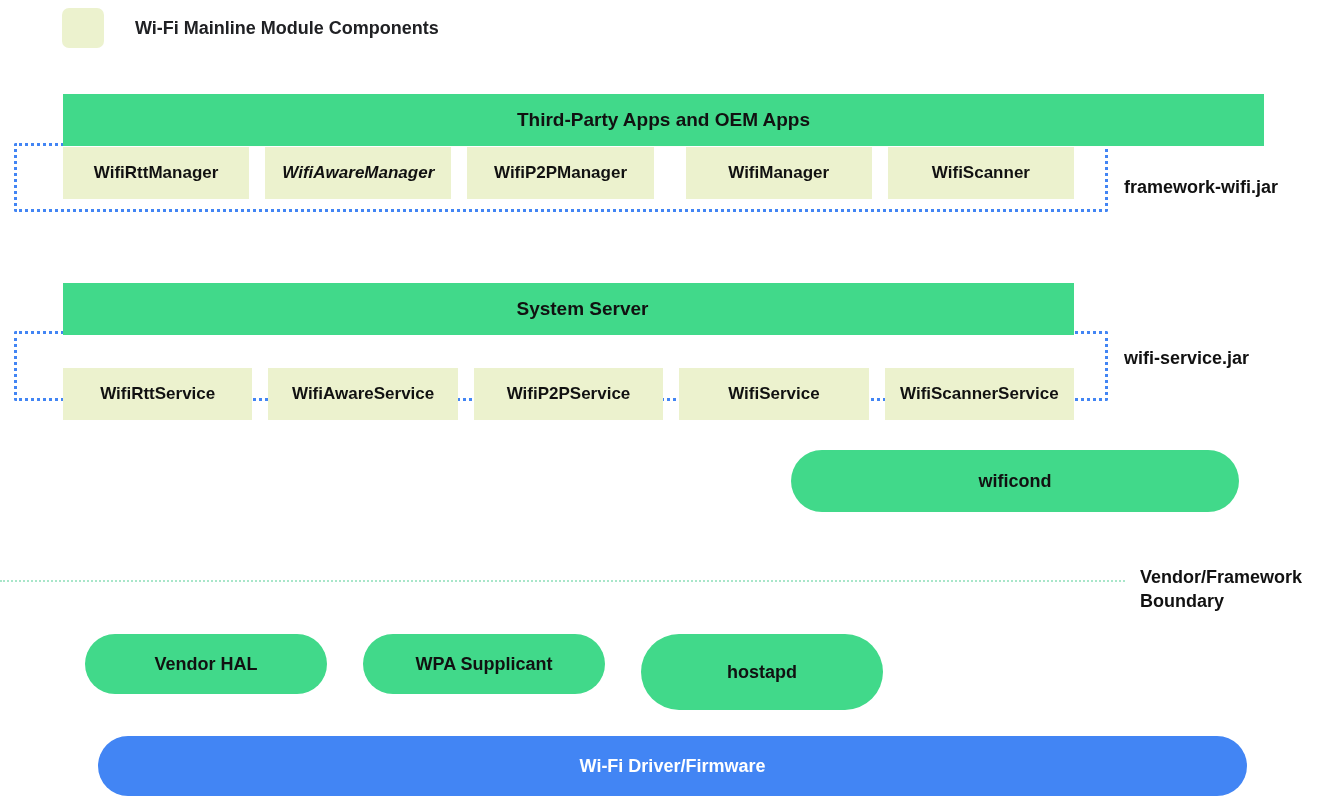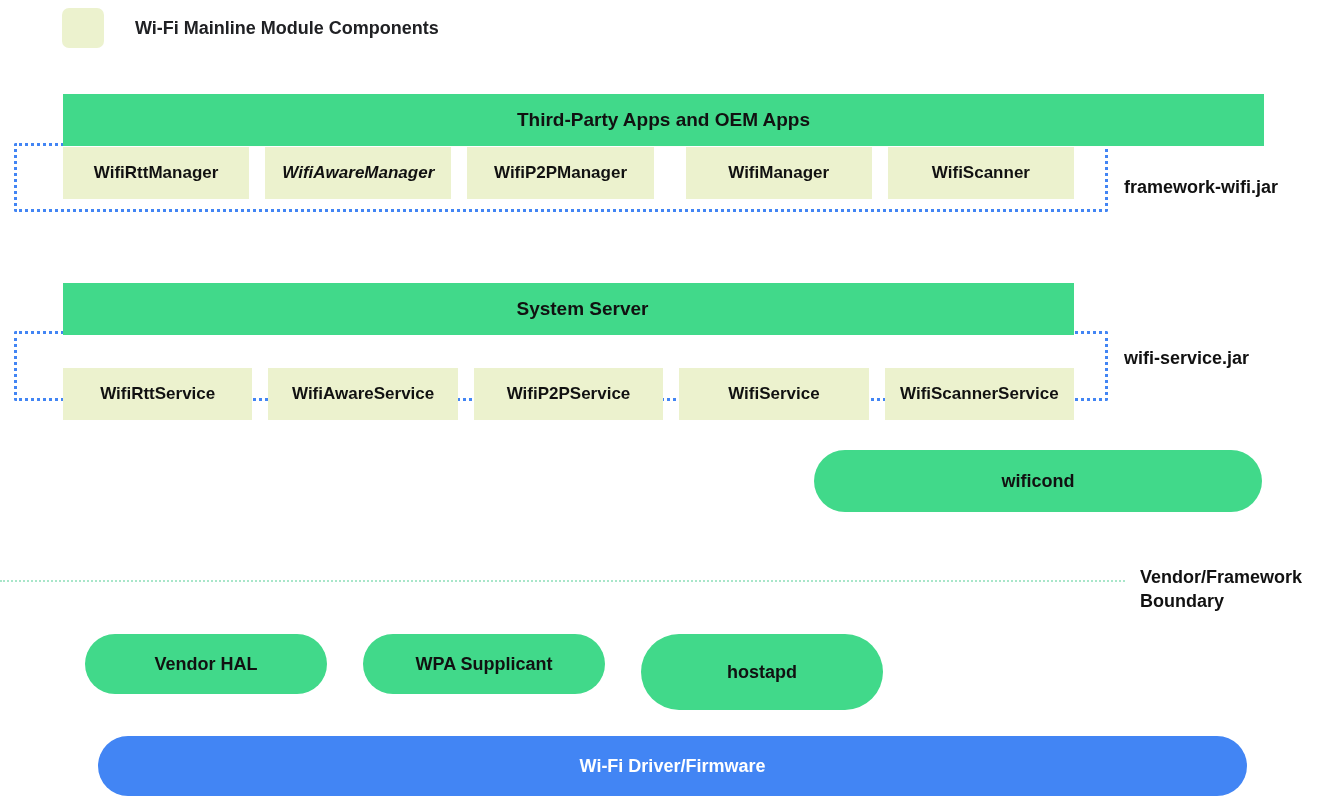--- a/index.html
+++ b/index.html
@@ -206,21 +206,21 @@
         <span class="cell-label">WifiService</span>
       </div>
       <div class="cell" style="flex:1 1 0;">
         <span class="cell-label">WifiScannerService</span>
       </div>
     </div>
 
     <div class="side-label" style="left:1124px; top:346px;">wifi-service.jar</div>
   </div>
 
-  <div class="pill" style="left:814px; top:450px; width:448px; height:62px;">
+  <div class="pill" style="left:791px; top:450px; width:448px; height:62px;">
     <span class="pill-label">wificond</span>
   </div>
 
   <div class="boundary-line" style="left:0px; top:580px; width:1125px;"></div>
   <div class="side-label wrap" style="left:1140px; top:565px;">Vendor/Framework Boundary</div>
 
   <div class="pill" style="left:85px; top:634px; width:242px; height:60px;">
     <span class="pill-label">Vendor HAL</span>
   </div>
   <div class="pill" style="left:363px; top:634px; width:242px; height:60px;">

